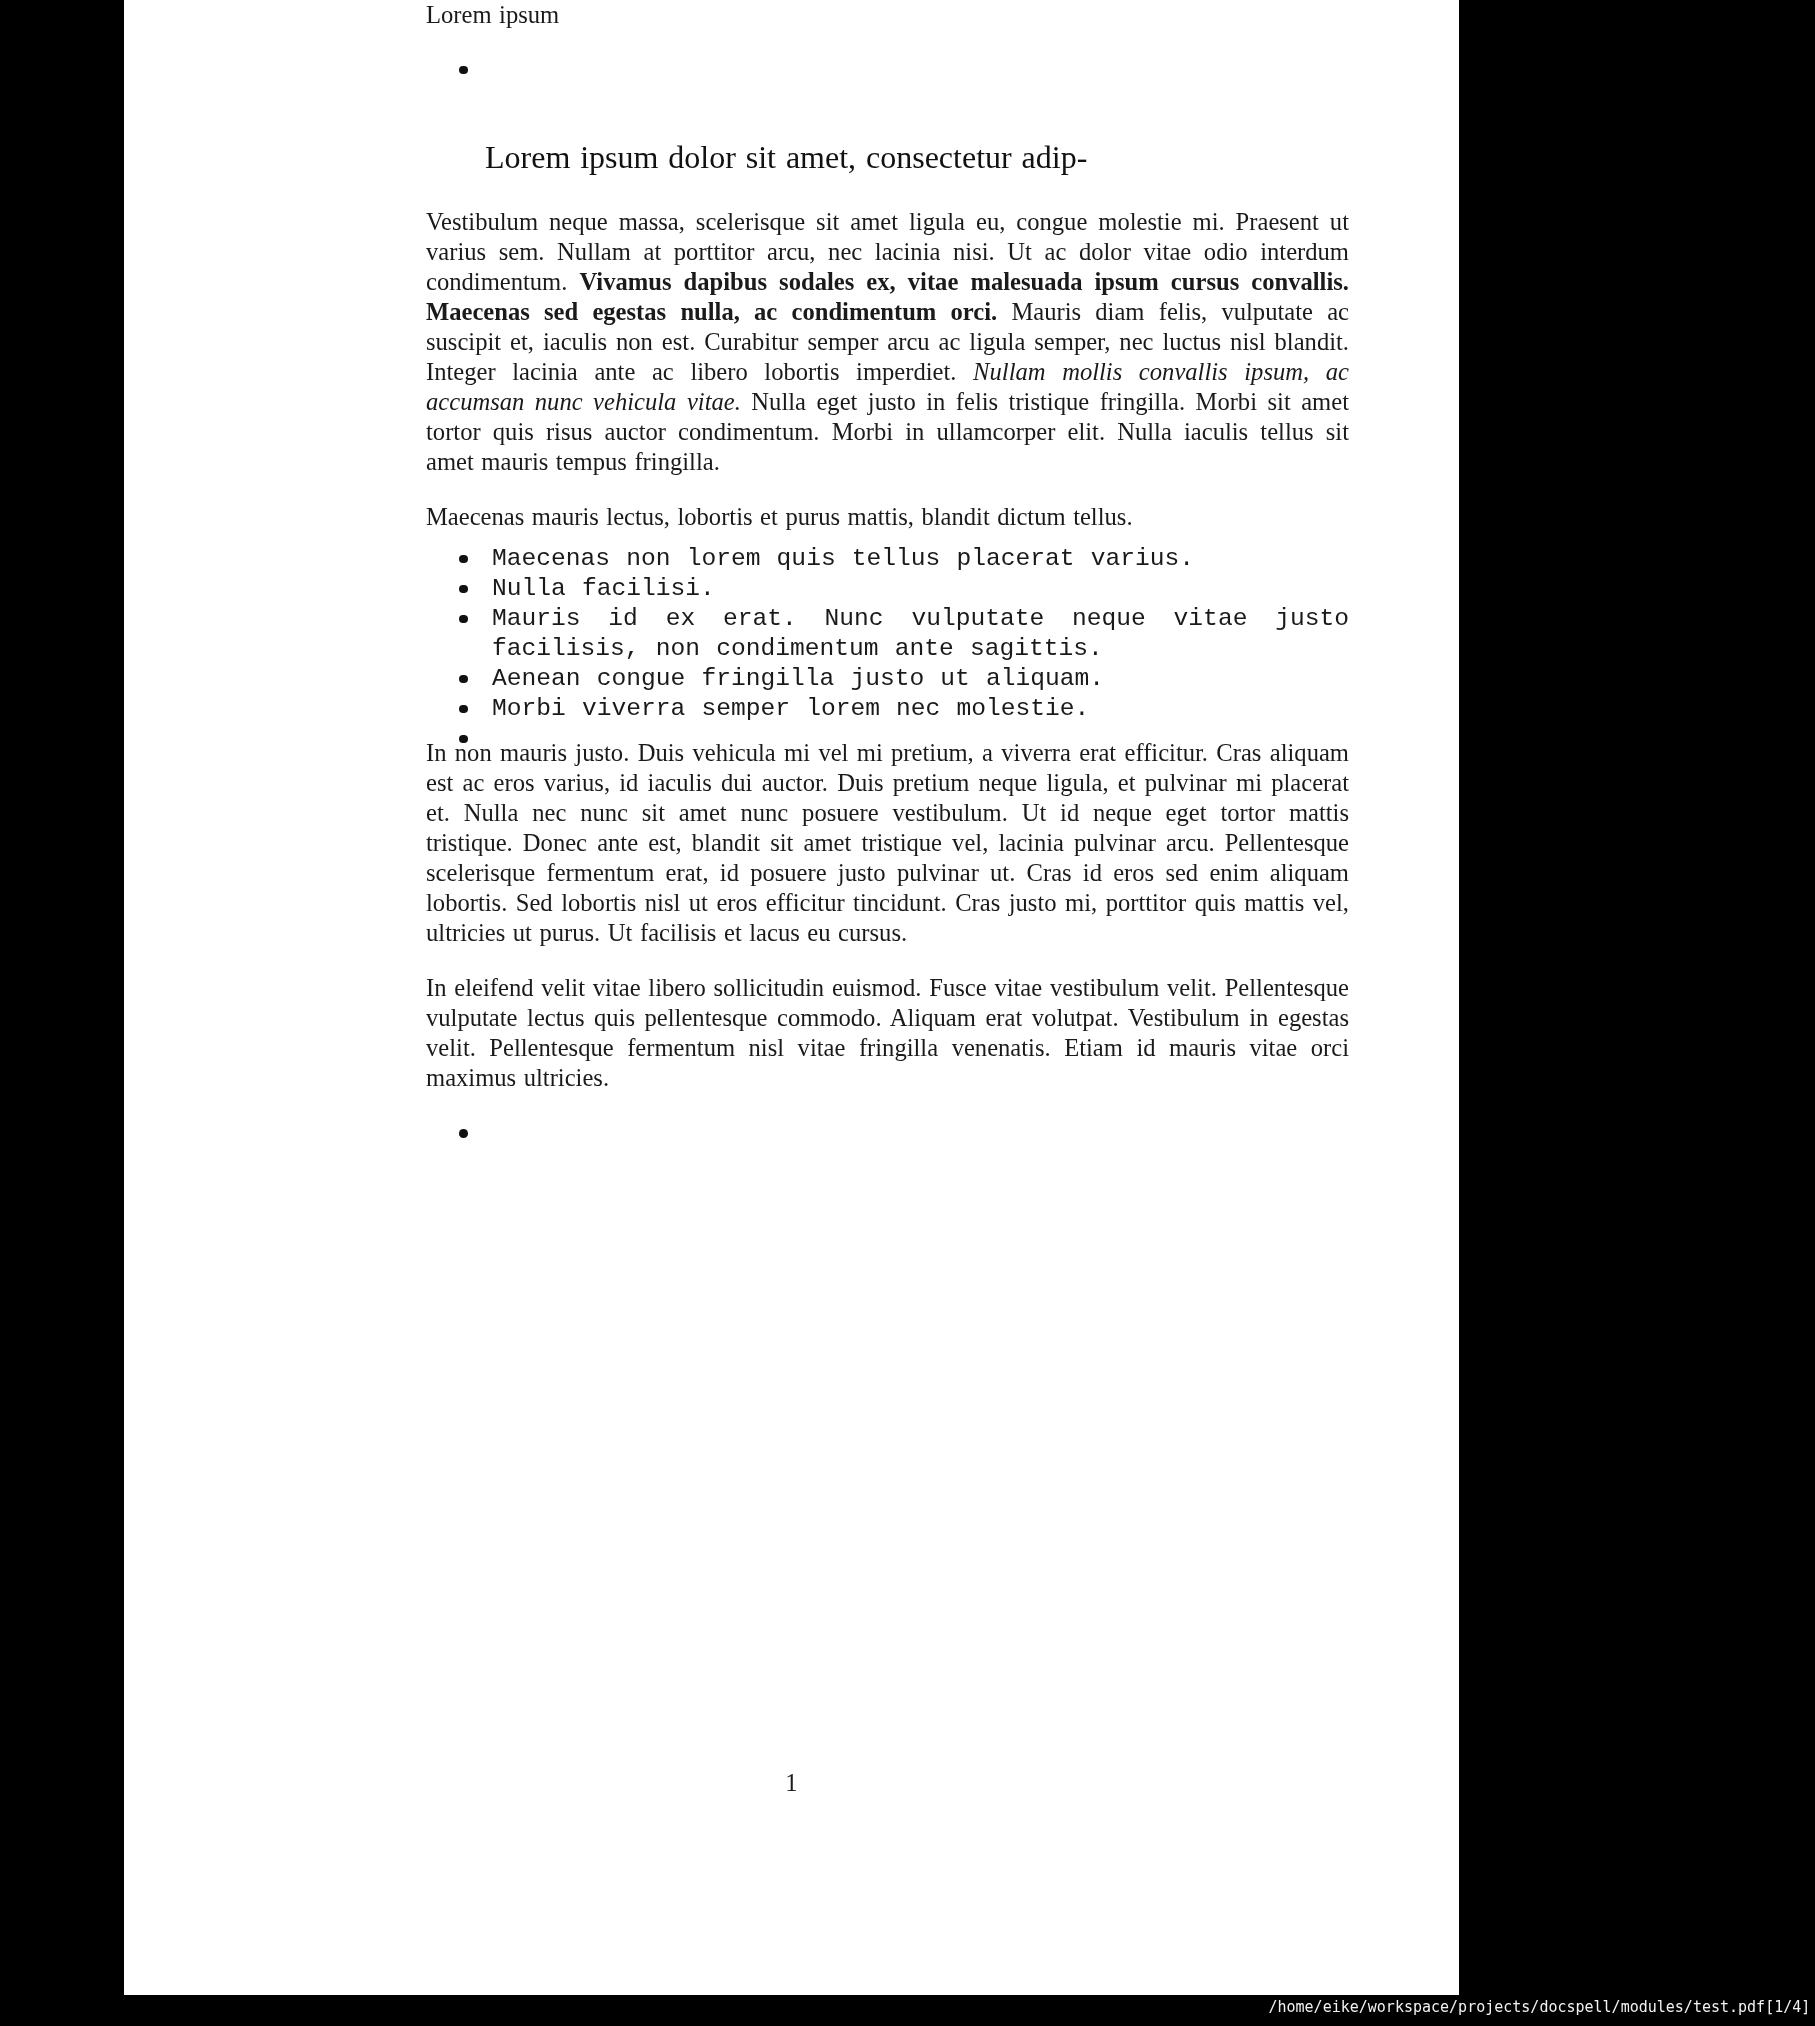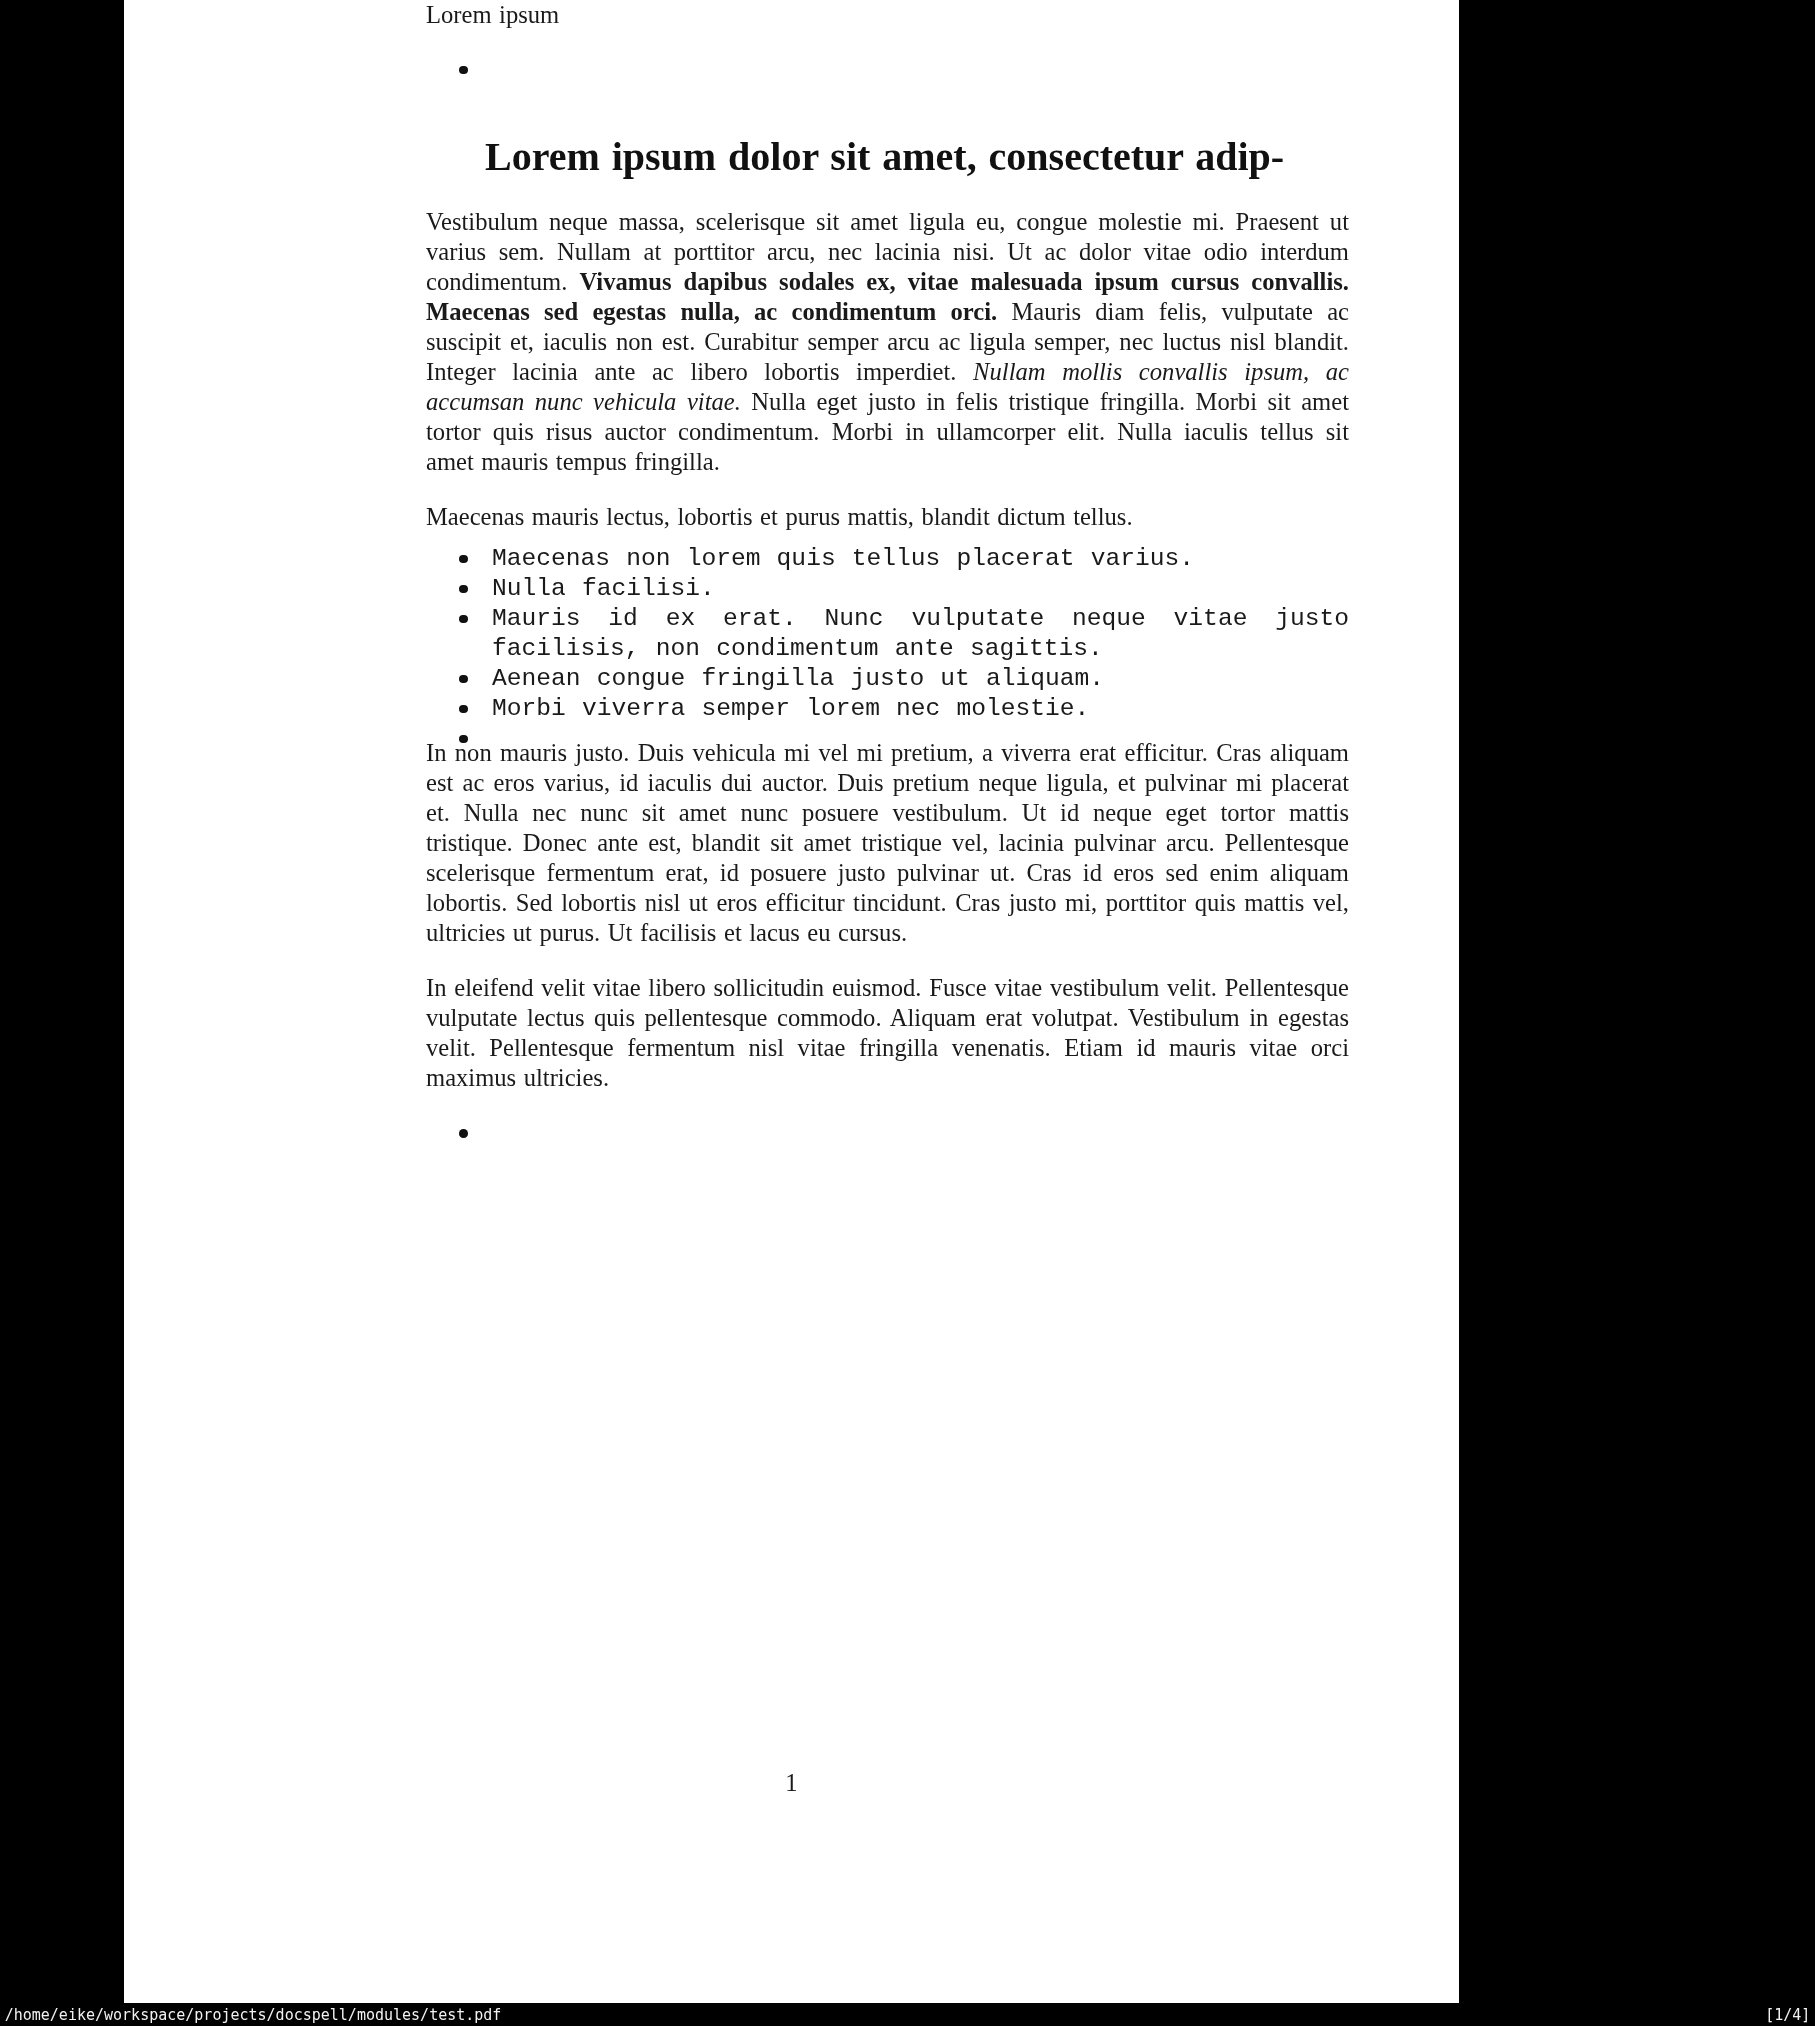--- a/index.html
+++ b/index.html
@@ -18,39 +18,39 @@
     text-align:justify; word-spacing:1.4px;
   }
   .intro { margin:318px 0 0 0; text-align:left; }
   .bullet {
     display:inline-block; width:8.5px; height:8.5px; border-radius:50%;
     background:#111111;
   }
   .lone-item { position:relative; height:30px; margin-top:11.4px; }
   .lone-item .bullet { position:absolute; left:33px; top:10.4px; }
   .heading {
-    margin:49px 0 28px 59px; font-size:40px; line-height:44px;
-    font-weight:bold; text-align:left; color:#111111; word-spacing:1.9px;
+    margin:49px 0 28px 59px; font-size:32px; line-height:44px;
+    font-weight:normal; text-align:left; color:#111111; word-spacing:1.9px;
   }
   .para { margin:0 0 25.6px 0; }
   .para.tight { margin-bottom:12.3px; }
   .para .b { font-weight:bold; }
   .para .i { font-style:italic; }
   ul.doc-list { list-style:none; margin:0 0 13.2px 0; padding:0;font-family:Liberation Mono, monospace; }
   ul.doc-list li { position:relative; padding-left:66px; }
   ul.doc-list .bullet { position:absolute; left:33px; top:10.4px; }
   .page-number {
     position:absolute; left:0; top:1769px; width:100%;
     text-align:center; font-size:24.6px; color:#1a1a1a;
   }
   .status-bar {
-    position:absolute; left:0; bottom:0; width:100%; height:23px;
+    position:absolute; left:0; bottom:8px; width:100%; height:23px;
     background:#000000; color:#f2f2f2;
     font-family:"DejaVu Sans Mono", monospace; font-size:15px;
-    display:flex; justify-content:space-between; align-items:center;
+    display:flex; justify-content:flex-end; align-items:center;
     padding:0 4.7px; box-sizing:border-box; white-space:nowrap;
   }
 </style>
 </head>
 <body>
 
 <div class="viewport">
   <div class="page">
     <div class="content">
         <p class="para intro"><span>Lorem ipsum</span></p>

